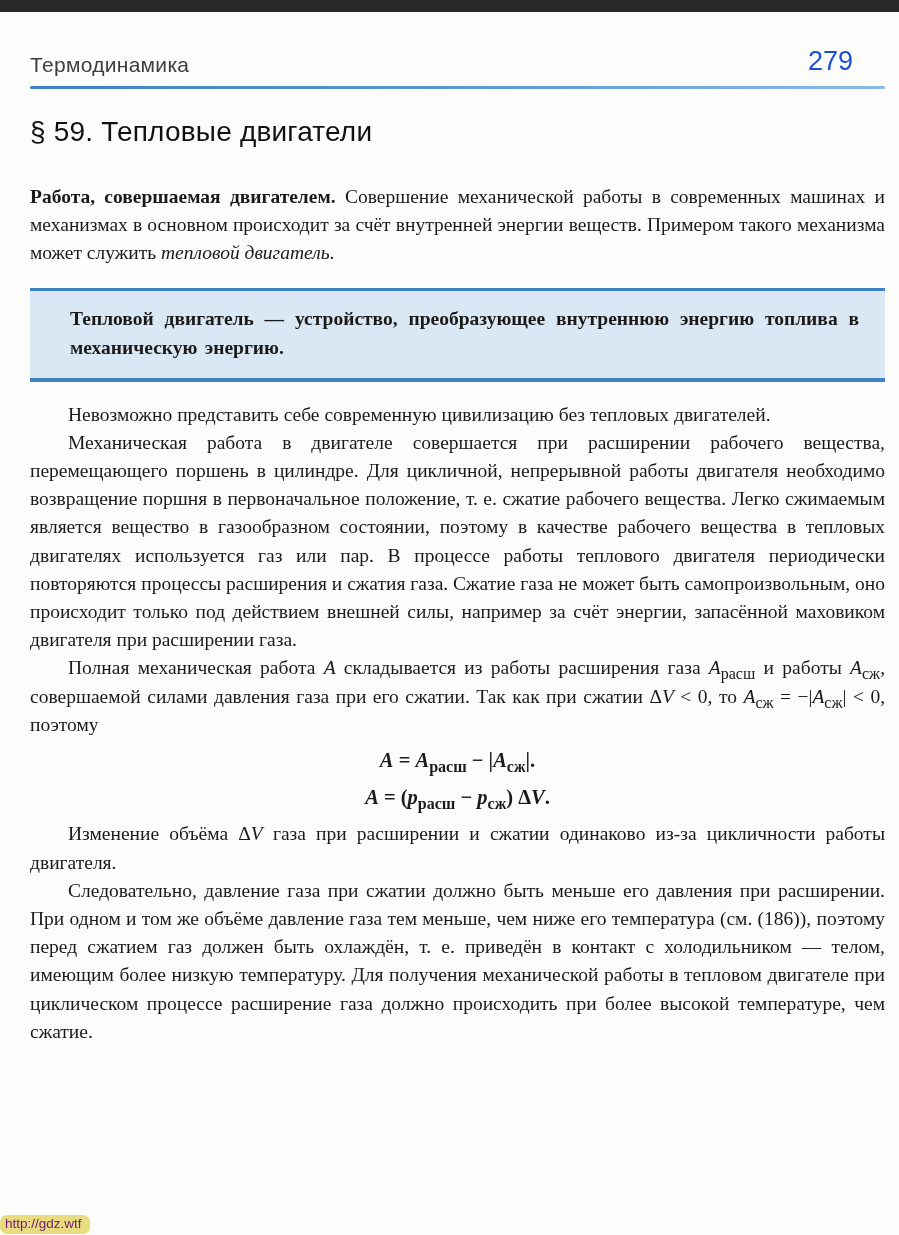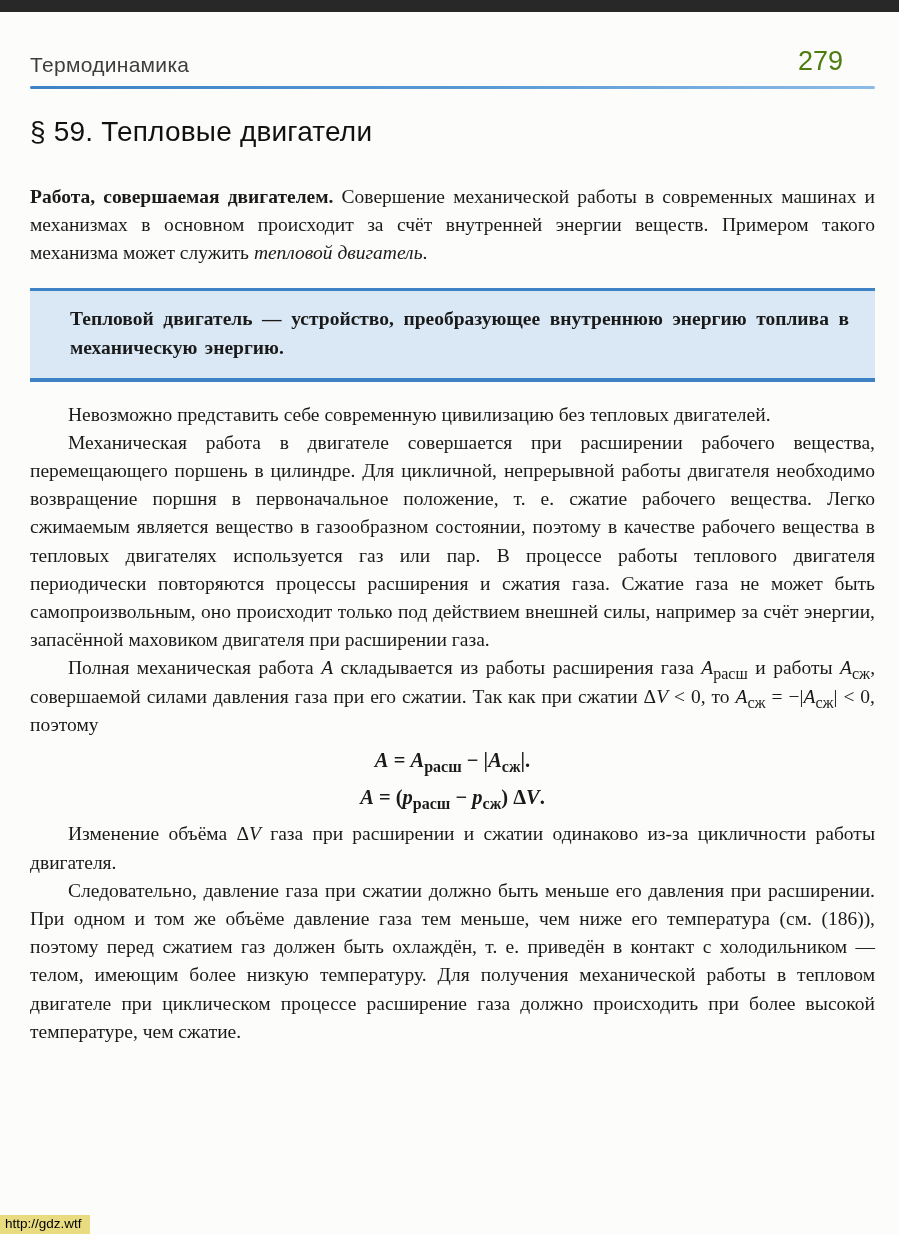--- a/index.html
+++ b/index.html
@@ -18,31 +18,31 @@
     overflow:hidden;
     position:relative;
     font-family:"Liberation Serif", serif;
     color:var(--ink);
   }
   .scan-edge-top{
     position:absolute;top:0;left:0;width:899px;height:12px;
     background:var(--edge);
   }
   .page-inner{
-    padding:46px 24px 0 30px;
+    padding:46px 14px 0 30px;
   }
   .pagehead{
     display:flex;justify-content:space-between;align-items:flex-end;
     font-family:"Liberation Sans", sans-serif;
   }
   .running{
     font-size:21px;color:#3d3d3d;letter-spacing:.3px;
   }
   .pagenum{
-    font-size:27px;color:#4d7c0f;margin-right:32px;
+    font-size:27px;color:#1d4ed8;margin-right:32px;
   }
   .headrule{
     margin-top:9px;height:3px;
     background:linear-gradient(to right,#3d82c4 0%,#5a9ad6 55%,#8cbbe6 100%);
     border-radius:2px;
   }
   h1.title{
     margin:27px 0 0 0;
     font-family:"Liberation Sans", sans-serif;
     font-weight:normal;
@@ -81,23 +81,24 @@
     font-size:20.5px;
     text-indent:0;
     font-weight:bold;
   }
   .gdz-link{
     position:absolute;
     left:0;bottom:1px;
     background:var(--hl);
     font-family:"Liberation Sans", sans-serif;
     font-size:13.5px;
-    color:#000000;
+    color:#701a75;
     text-decoration:none;
     padding:1px 8px 3px 5px;
+    border-radius:7px;
   }
 </style>
 </head>
 <body>
 
 <div class="scan-edge-top"></div>
 
 <div class="page-inner">
   <header class="pagehead">
     <span class="running">Термодинамика</span>

